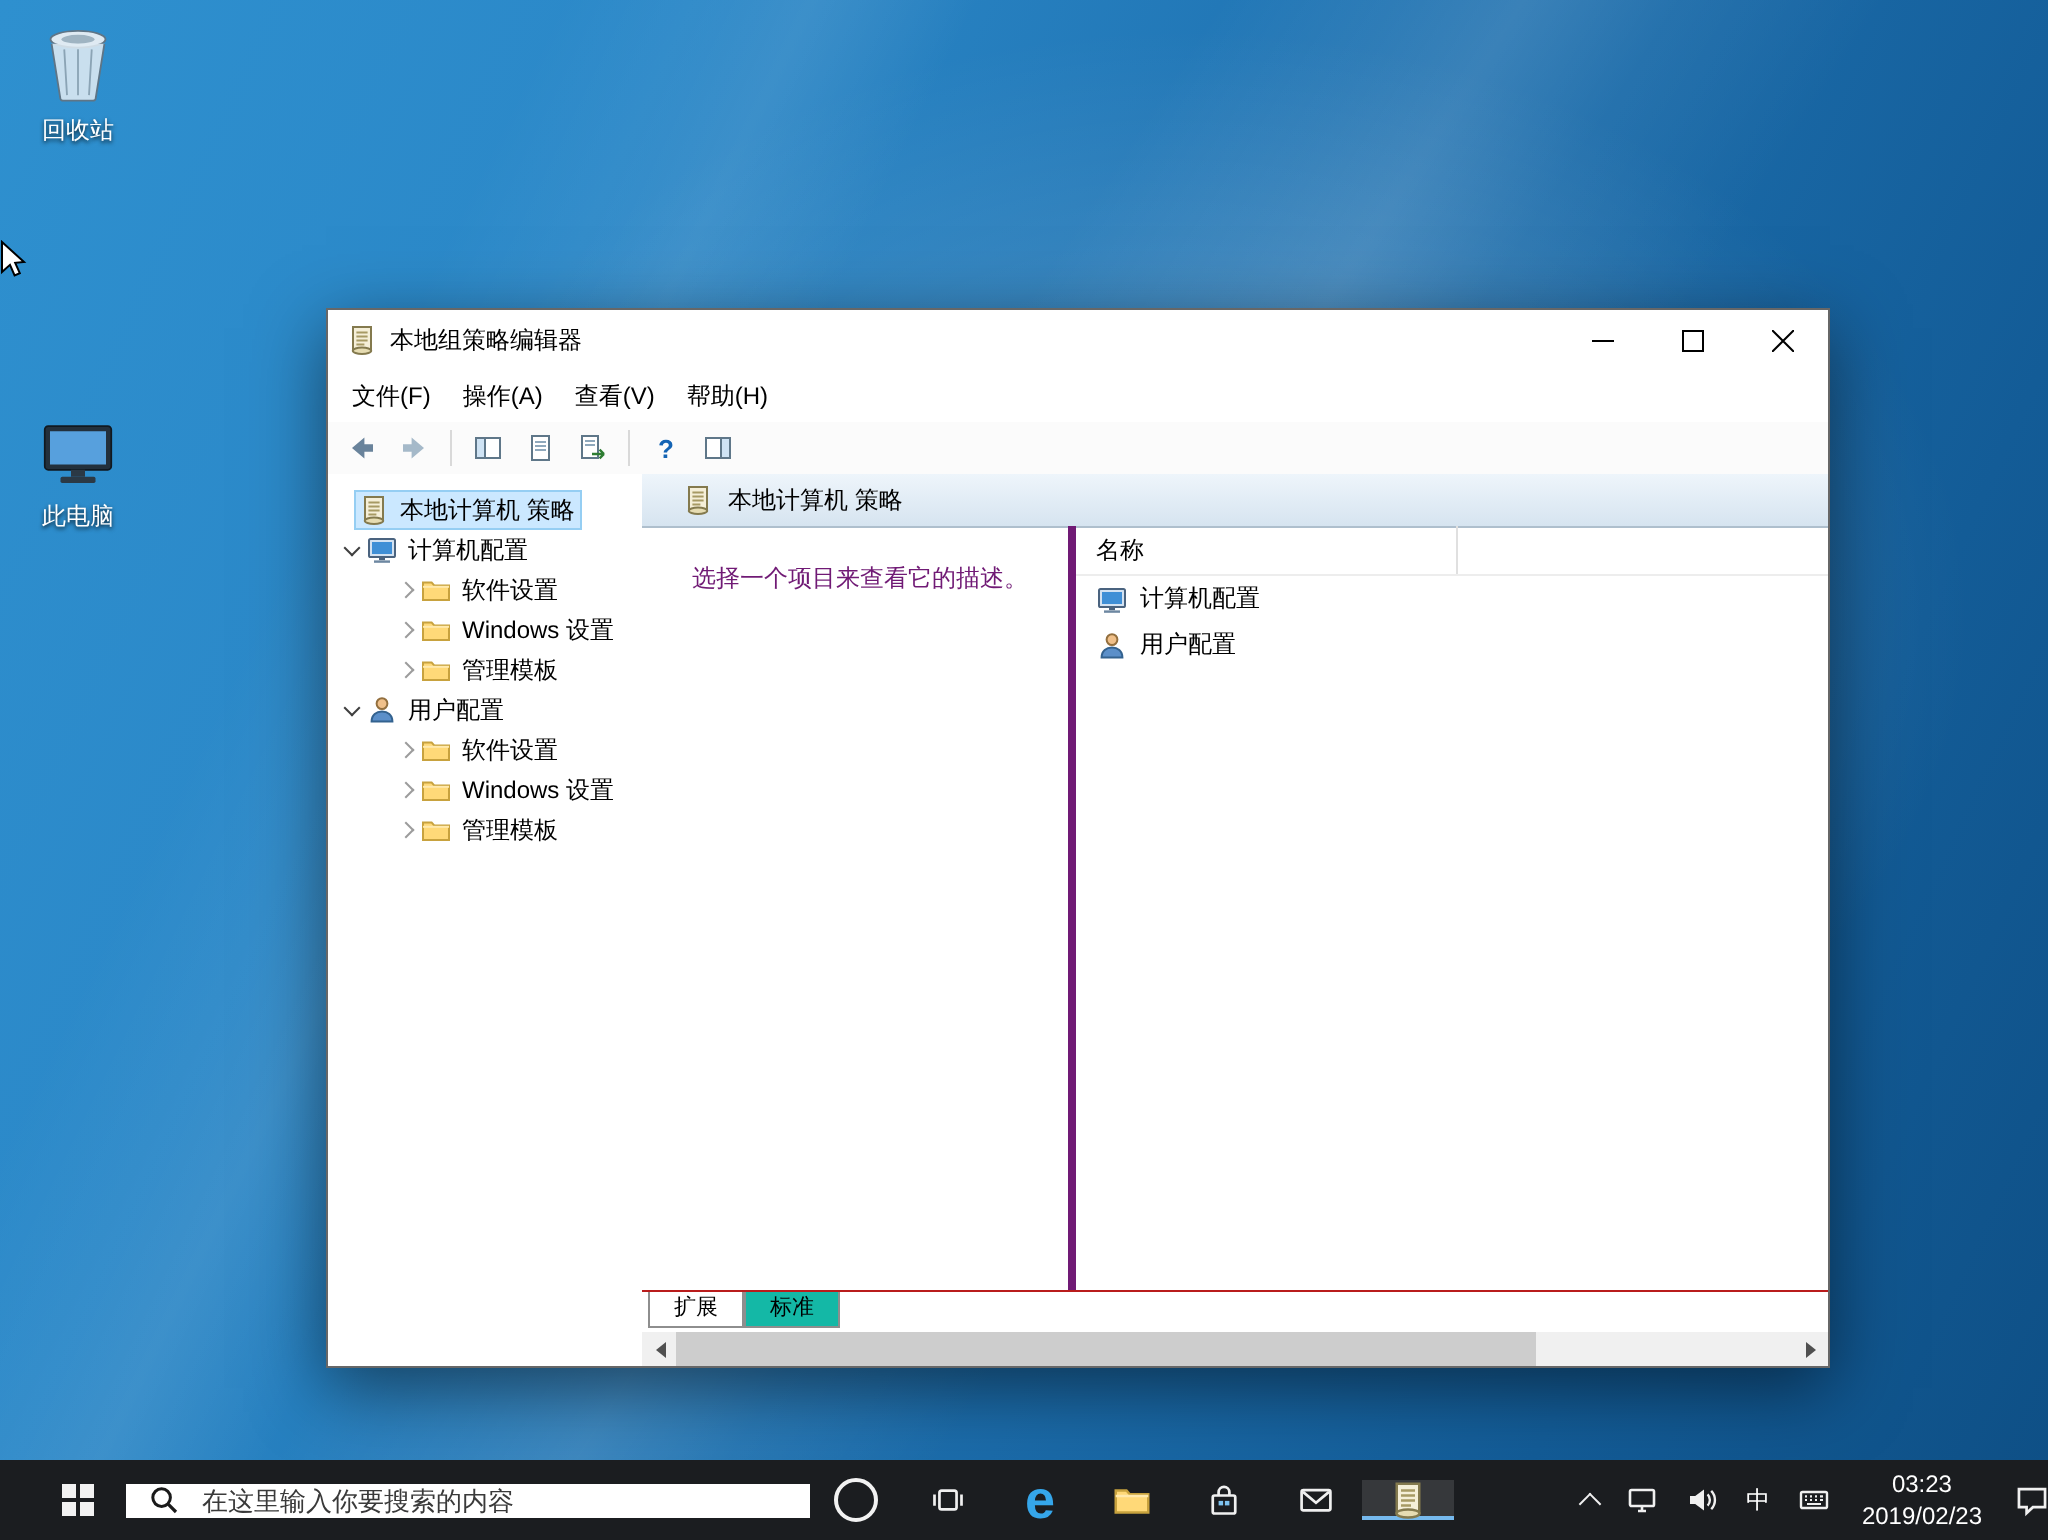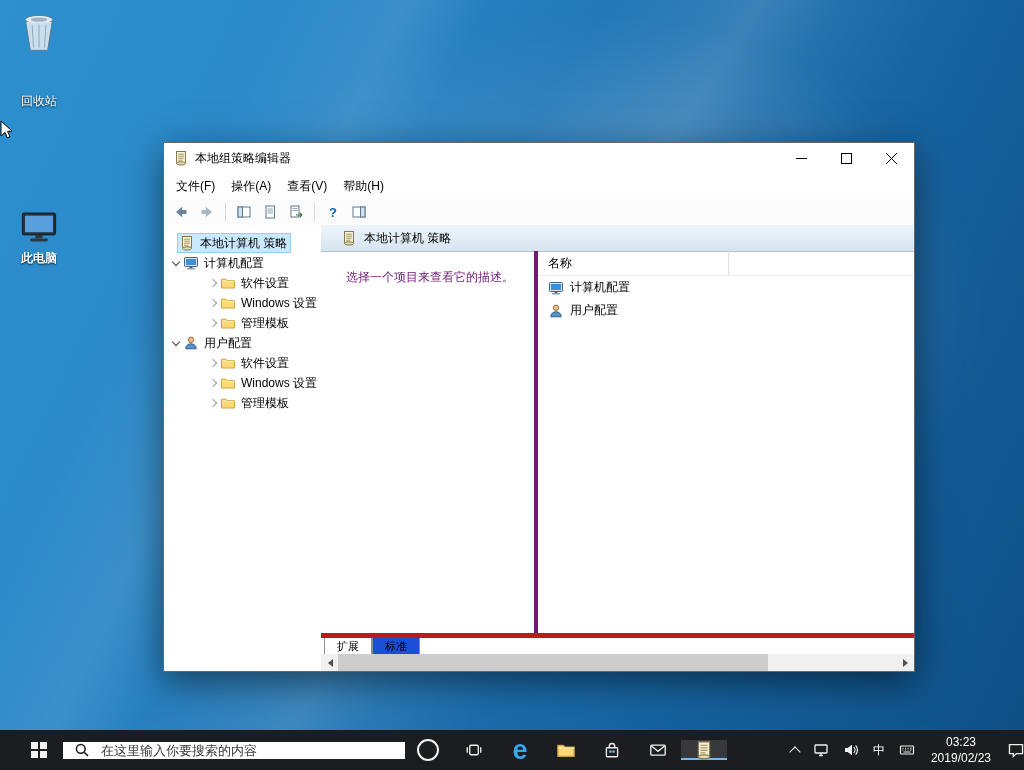--- a/index.html
+++ b/index.html
@@ -20,58 +20,58 @@
   
   .dicon{position:absolute;width:76px;display:flex;flex-direction:column;align-items:center;
     color:#fff;font-size:12px;text-align:center;padding:3px 0;}
   .dicon .dlabel{margin-top:3px;line-height:1.25;text-shadow:0 1px 2px rgba(0,0,0,.85);}
   .dicon.selected{background:rgba(96,160,220,.45);outline:1px solid rgba(170,215,255,.65);}
   .edge-tile{width:50px;height:50px;background:#1580d8;display:flex;align-items:center;justify-content:center;}
   .edge-tile::before{content:"e";color:#fff;font-size:42px;font-weight:bold;line-height:1;margin-top:-3px;}
   
   .cursor{position:absolute;left:0px;top:120px;width:14px;height:21px;}
   
-  .win{position:absolute;left:163px;top:142px;width:750px;height:528px;background:#fff;
+  .win{position:absolute;left:163px;top:154px;width:750px;height:528px;background:#fff;
     border:1px solid #676767;box-shadow:0 10px 34px rgba(0,0,0,.5);font-size:12px;color:#000;}
   .titlebar{position:absolute;left:0;top:0;right:0;height:30px;background:#fff;display:flex;align-items:center;}
   .titlebar .ticon{margin:0 6px 0 9px;}
   .title-text{flex:1;font-size:12px;}
   .winbtn{width:45px;height:30px;display:flex;align-items:center;justify-content:center;}
   .menubar{position:absolute;left:0;top:30px;right:0;height:26px;display:flex;align-items:center;
     background:#fff;border-bottom:6px solid #4d7c0f;padding-left:4px;}
   .menuitem{padding:0 8px;line-height:25px;}
   .toolbar{position:absolute;left:0;top:56px;right:0;height:26px;background:#fbfbfb;
     border-bottom:1px solid #d4d4d4;display:flex;align-items:center;padding-left:6px;gap:4px;}
   .tbtn{width:22px;height:22px;display:flex;align-items:center;justify-content:center;}
   .tsep{width:1px;height:18px;background:#d9d9d9;margin:0 3px;}
   .help-glyph{color:#1464b4;font-weight:bold;font-size:13px;}
   
   .treepane{position:absolute;left:0;top:82px;bottom:0;width:157px;background:#fff;
     border-right:1px solid #e2e2e2;padding-top:8px;overflow:hidden;}
   .trow{display:flex;align-items:center;height:20px;white-space:nowrap;}
-  .lvl0{padding-left:14px;} .lvl1{padding-left:5px;} .lvl2{padding-left:19px;margin-left:23px;}
+  .lvl0{padding-left:14px;} .lvl1{padding-left:5px;} .lvl2{padding-left:32px;}
   .tw{width:14px;height:20px;flex:0 0 14px;display:flex;align-items:center;justify-content:center;}
   .tw.exp::before{content:"";width:5px;height:5px;border-right:1.5px solid #3f3f3f;border-bottom:1.5px solid #3f3f3f;transform:rotate(45deg);margin-top:-2px;}
   .tw.col::before{content:"";width:5px;height:5px;border-right:1.5px solid #9c9c9c;border-bottom:1.5px solid #9c9c9c;transform:rotate(-45deg);}
   .trow .ic{margin-right:5px;flex:0 0 16px;}
   .selwrap{display:flex;align-items:center;background:#cbe8ff;outline:1px solid #95cef3;height:18px;padding:0 3px 0 1px;}
   .selwrap .ic{margin-right:5px;}
   
   .rpane{position:absolute;left:157px;top:82px;right:0;height:408px;background:#fff;overflow:hidden;}
   .rheader{position:absolute;left:0;top:0;right:0;height:26px;display:flex;align-items:center;
     background:linear-gradient(#eef5fb,#d6e4f0);border-bottom:1px solid #aebfcd;padding-left:20px;gap:7px;}
   .rbody-desc{position:absolute;left:25px;top:44px;font-size:12px;color:#701a75;}
   .rlist{position:absolute;left:213px;top:26px;right:0;bottom:0;border-left:4px solid #701a75;}
   .colhdr{height:24px;line-height:24px;border-bottom:1px solid #ededed;display:flex;}
   .colhdr .colcell{width:180px;padding-left:10px;border-right:1px solid #e0e0e0;}
   .lrow{display:flex;align-items:center;height:23px;padding-left:10px;gap:6px;}
   
   .tabstrip{position:absolute;left:157px;right:0;top:490px;height:21px;background:#fff;
-    border-top:5px solid #b91c1c;display:flex;padding-left:3px;}
-  .tab{height:17px;line-height:16px;font-size:11px;padding:0 12px;border:1px solid #8e8e8e;border-top:none;background:#1d4ed8;}
+    border-top:1px solid #b91c1c;display:flex;padding-left:3px;}
+  .tab{height:17px;line-height:16px;font-size:11px;padding:0 12px;border:1px solid #8e8e8e;border-top:none;background:#14b8a6;}
   .tab.active{background:#fff;}
   .hscroll{position:absolute;left:157px;right:0;top:511px;height:17px;background:#f0f0f0;}
   .harr{position:absolute;top:0;width:17px;height:17px;display:flex;align-items:center;justify-content:center;}
   .harr.left{left:0;} .harr.right{right:0;}
   .harr.left::before{content:"";border:4px solid transparent;border-right:5px solid #505050;margin-right:3px;}
   .harr.right::before{content:"";border:4px solid transparent;border-left:5px solid #505050;margin-left:3px;}
   .hthumb{position:absolute;left:17px;top:0;width:430px;height:17px;background:#cdcdcd;}
   
   .taskbar{position:absolute;left:0;bottom:0;width:1024px;height:40px;background:#1b1d20;
     display:flex;align-items:center;color:#fff;padding-left:15px;}
@@ -188,29 +188,29 @@
       <path d="M8 11h6m0 0-2.2-2.2M14 11l-2.2 2.2" fill="none" stroke="#2e7d32" stroke-width="1.2"></path>
     </symbol>
     <symbol id="i-cursor" viewBox="0 0 14 21">
       <path d="M1 1v15l4-3.6 2.3 5.3 2.6-1.1-2.3-5.2L12 11z" fill="#fff" stroke="#000" stroke-width="1"></path>
     </symbol>
   </defs>
 </svg>
 
 <div class="desktop">
 
-  <div class="dicon" style="left:1px;top:6px;gap:36px;">
+  <div class="dicon" style="left:1px;top:6px;">
     <svg class="s44">
         <use href="#i-bin"></use>
       </svg>
     <div class="dlabel">回收站</div>
   </div>
 
 
-  <div class="dicon" style="left:1px;top:203px;font-weight:bold;">
+  <div class="dicon" style="left:1px;top:203px;">
     <svg class="s46">
         <use href="#i-pc"></use>
       </svg>
     <div class="dlabel">此电脑</div>
   </div>
 
   <svg class="cursor">
       <use href="#i-cursor"></use>
     </svg>
 </div>

